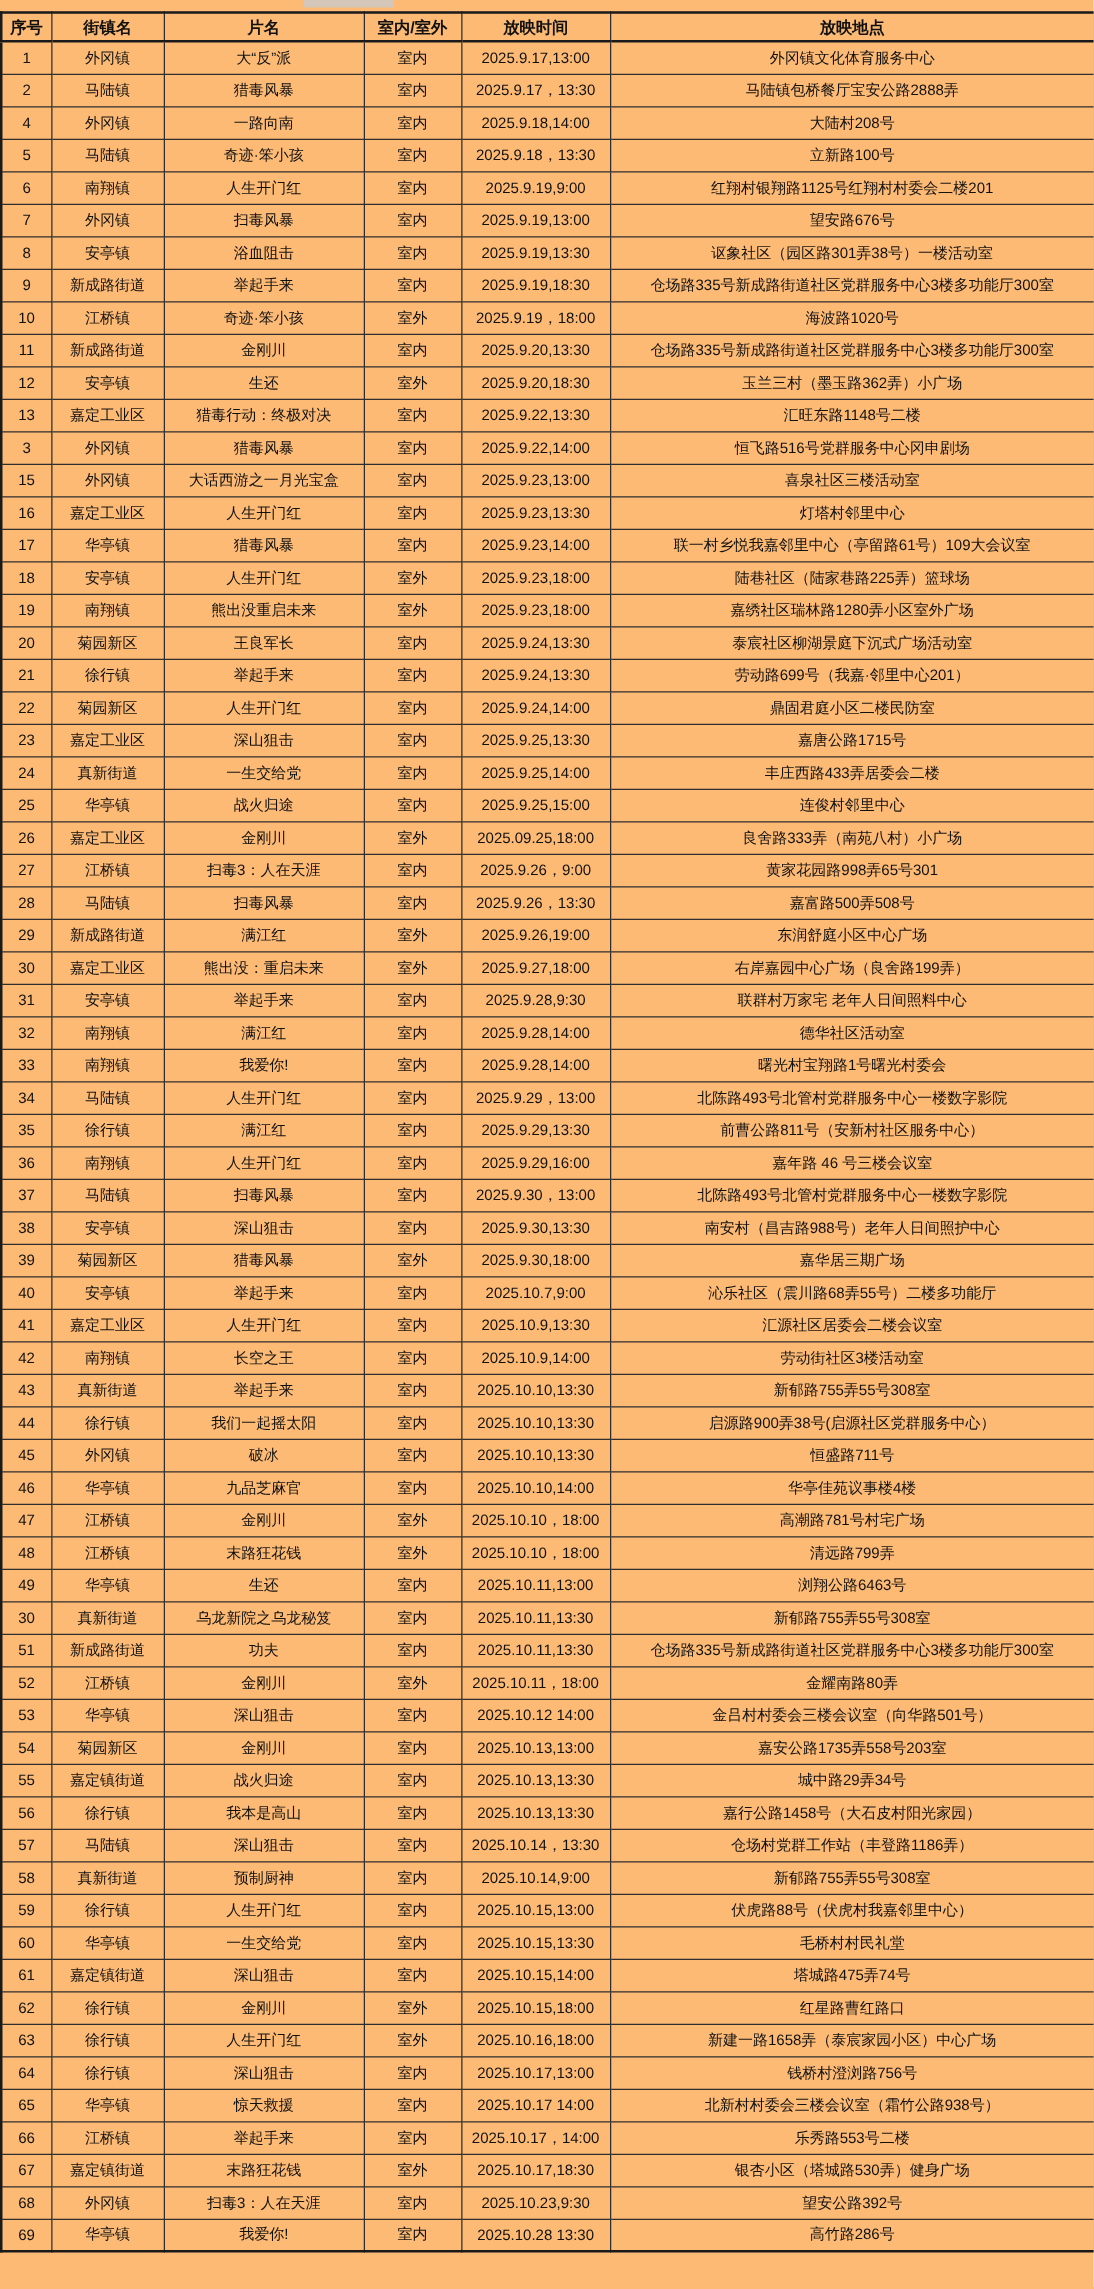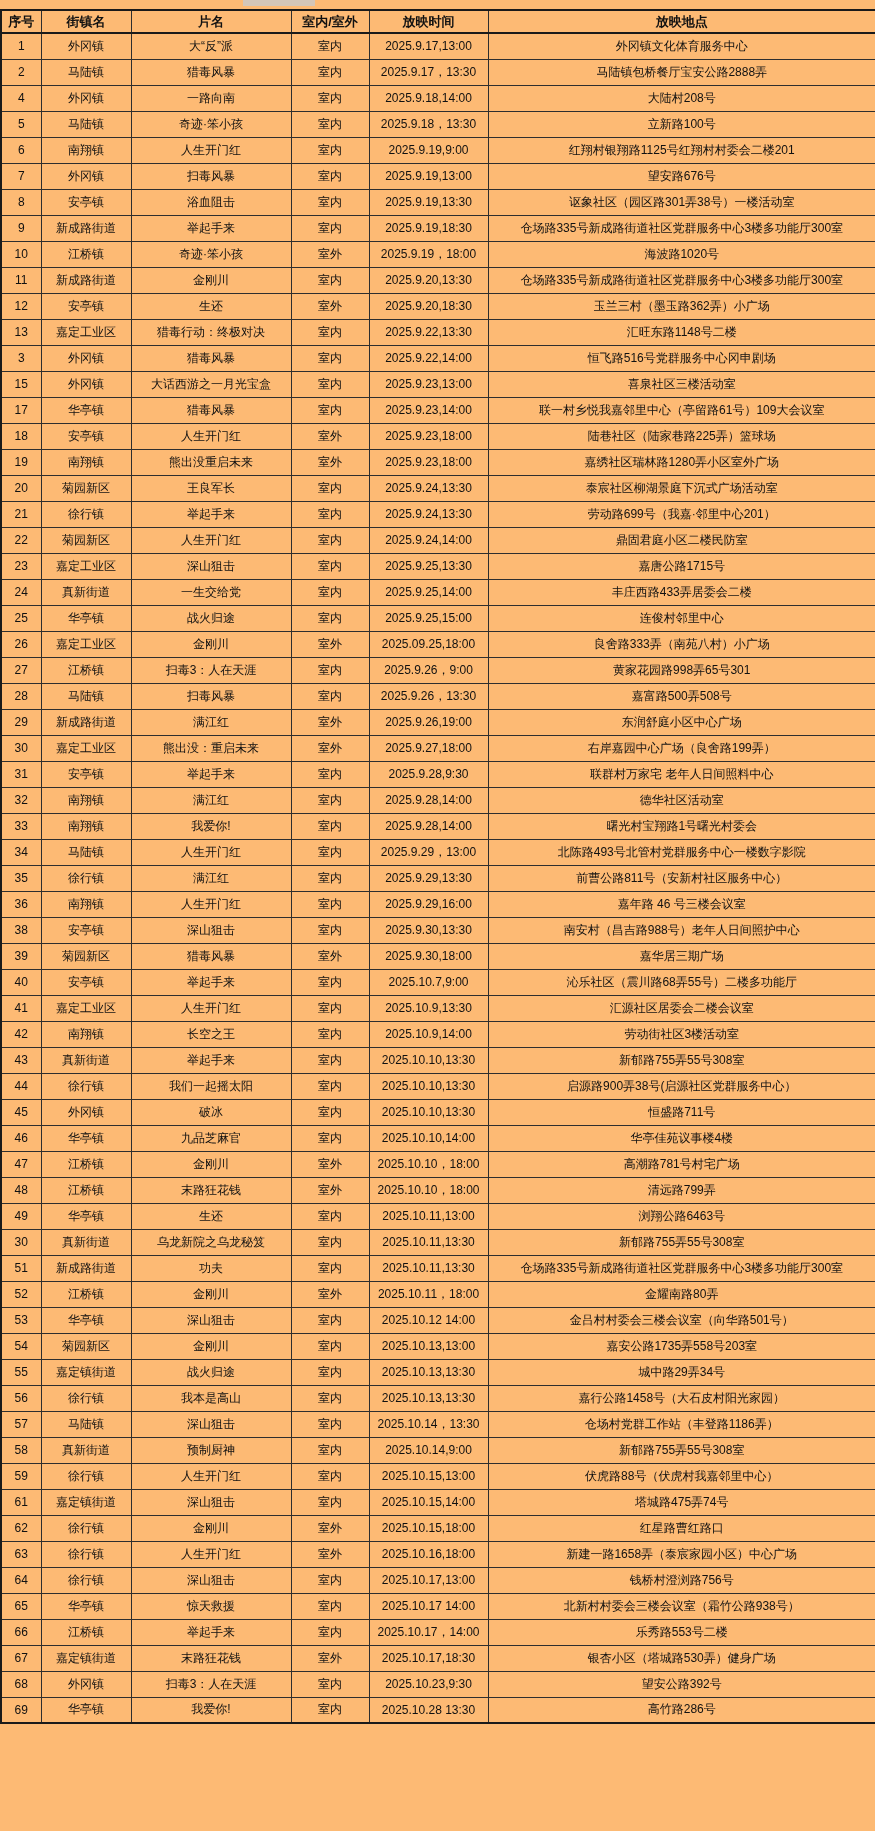--- a/index.html
+++ b/index.html
@@ -196,20 +196,28 @@
         </tr>
         <tr>
           <td>15</td>
           <td>外冈镇</td>
           <td>大话西游之一月光宝盒</td>
           <td>室内</td>
           <td>2025.9.23,13:00</td>
           <td>喜泉社区三楼活动室</td>
         </tr>
         <tr>
+          <td>16</td>
+          <td>嘉定工业区</td>
+          <td>人生开门红</td>
+          <td>室内</td>
+          <td>2025.9.23,13:30</td>
+          <td>灯塔村邻里中心</td>
+        </tr>
+        <tr>
           <td>17</td>
           <td>华亭镇</td>
           <td>猎毒风暴</td>
           <td>室内</td>
           <td>2025.9.23,14:00</td>
           <td>联一村乡悦我嘉邻里中心（亭留路61号）109大会议室</td>
         </tr>
         <tr>
           <td>18</td>
           <td>安亭镇</td>
@@ -356,20 +364,28 @@
         </tr>
         <tr>
           <td>36</td>
           <td>南翔镇</td>
           <td>人生开门红</td>
           <td>室内</td>
           <td>2025.9.29,16:00</td>
           <td>嘉年路 46 号三楼会议室</td>
         </tr>
         <tr>
+          <td>37</td>
+          <td>马陆镇</td>
+          <td>扫毒风暴</td>
+          <td>室内</td>
+          <td>2025.9.30，13:00</td>
+          <td>北陈路493号北管村党群服务中心一楼数字影院</td>
+        </tr>
+        <tr>
           <td>38</td>
           <td>安亭镇</td>
           <td>深山狙击</td>
           <td>室内</td>
           <td>2025.9.30,13:30</td>
           <td>南安村（昌吉路988号）老年人日间照护中心</td>
         </tr>
         <tr>
           <td>39</td>
           <td>菊园新区</td>
@@ -530,20 +546,28 @@
           <td>2025.10.14,9:00</td>
           <td>新郁路755弄55号308室</td>
         </tr>
         <tr>
           <td>59</td>
           <td>徐行镇</td>
           <td>人生开门红</td>
           <td>室内</td>
           <td>2025.10.15,13:00</td>
           <td>伏虎路88号（伏虎村我嘉邻里中心）</td>
+        </tr>
+        <tr>
+          <td>60</td>
+          <td>华亭镇</td>
+          <td>一生交给党</td>
+          <td>室内</td>
+          <td>2025.10.15,13:30</td>
+          <td>毛桥村村民礼堂</td>
         </tr>
         <tr>
           <td>61</td>
           <td>嘉定镇街道</td>
           <td>深山狙击</td>
           <td>室内</td>
           <td>2025.10.15,14:00</td>
           <td>塔城路475弄74号</td>
         </tr>
         <tr>

